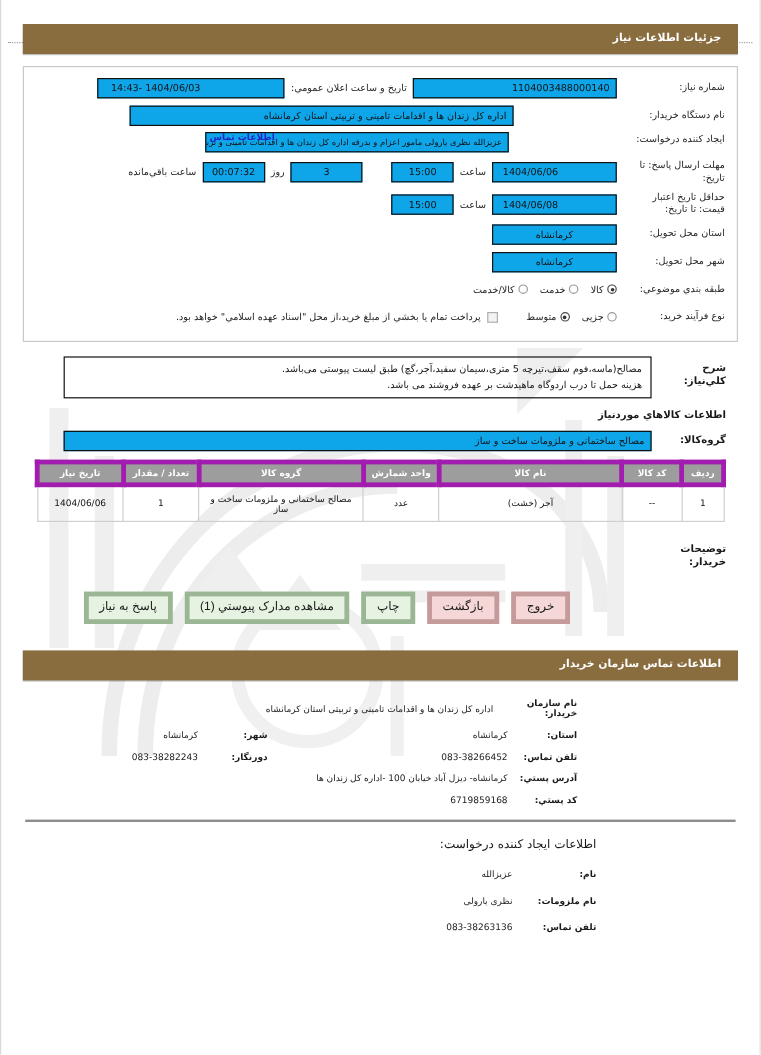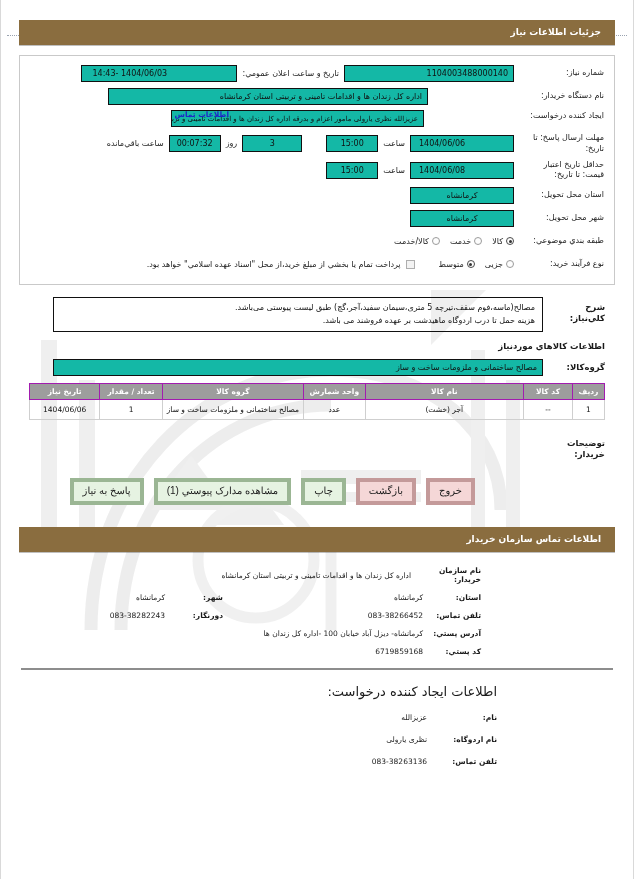--- a/index.html
+++ b/index.html
@@ -82,21 +82,21 @@
     flex: 0 0 90px;
     text-align: right;
     font-size: 8px;
     color: #222;
     line-height: 1.35;
     padding-left: 6px;
     box-sizing: border-box;
   }
   .fld {
     border: 1px solid #111;
-    background: #14b8a6;
+    background: #0ea5e9;
     height: 17px;
     line-height: 16px;
     font-size: 8px;
     padding: 0 5px;
     box-sizing: border-box;
     text-align: right;
     overflow: hidden;
     white-space: nowrap;
     color: #111;
   }
@@ -175,21 +175,21 @@
   table.items {
     width: 100%;
     border-collapse: collapse;
     font-size: 7.5px;
     margin-top: 2px;
   }
   table.items th {
     background: #9d9d9d;
     color: #ffffff;
     font-weight: bold;
-    border: 1px solid #a21caf;
+    border: 4px solid #a21caf;
     padding: 3px 2px;
     text-align: center;
     font-size: 7.5px;
   }
   table.items td {
     border: 1px solid #cfcfcf;
     padding: 5px 3px;
     text-align: center;
     color: #111;
     background: transparent;
@@ -218,21 +218,21 @@
   .btn.red   { background: #f5d7d7; border-color: #c49a9a; }
 
   
   .contact { margin: 8px 18px 0 18px; padding: 6px 16px 0 16px; }
   .crow { display: flex; align-items: center; margin-bottom: 9px; font-size: 7.5px; }
   .ckey  { font-weight: bold; width: 70px; flex: 0 0 70px; text-align: right; padding-left: 6px; box-sizing: border-box;}
   .ckey2 { font-weight: bold; width: 58px; flex: 0 0 58px; text-align: right; padding-left: 6px; box-sizing: border-box;}
   .cval2 { width: 90px; text-align: right; color: #222; }
   .cval-wide { text-align: right; color: #222; }
   .hr-gray { border: none; border-top: 2px solid #8d8d8d; margin: 12px 20px 14px 20px; }
-  .foot-title { font-size: 13px; margin: 0 0 14px 0; text-align: right; padding-right: 16px; }
+  .foot-title { font-size: 10px; margin: 0 0 14px 0; text-align: right; padding-right: 16px; }
   .frow { display: flex; align-items: center; margin-bottom: 13px; font-size: 7.5px; padding-right: 16px; }
   .fkey { font-weight: bold; width: 70px; flex: 0 0 70px; text-align: right; padding-left: 6px; box-sizing: border-box; }
   .fval { text-align: right; color: #222; }
 </style>
 </head>
 <body>
 
 <div id="page">
 
   <div class="dotted-rule"></div>
@@ -437,21 +437,21 @@
 
     <div style="margin:0 18px;">
       <div class="foot-title" style="padding-right:118px;">اطلاعات ايجاد کننده درخواست:</div>
 
       <div class="frow" style="padding-right:118px;">
         <span class="fkey">نام:</span>
         <span class="fval">عزیزالله</span>
       </div>
 
       <div class="frow" style="padding-right:118px;">
-        <span class="fkey">نام اردوگاه:</span>
+        <span class="fkey">نام ملزومات:</span>
         <span class="fval">نظری یارولی</span>
       </div>
 
       <div class="frow" style="padding-right:118px;">
         <span class="fkey">تلفن تماس:</span>
         <span class="fval">083-38263136</span>
       </div>
     </div>
 
   </div>

